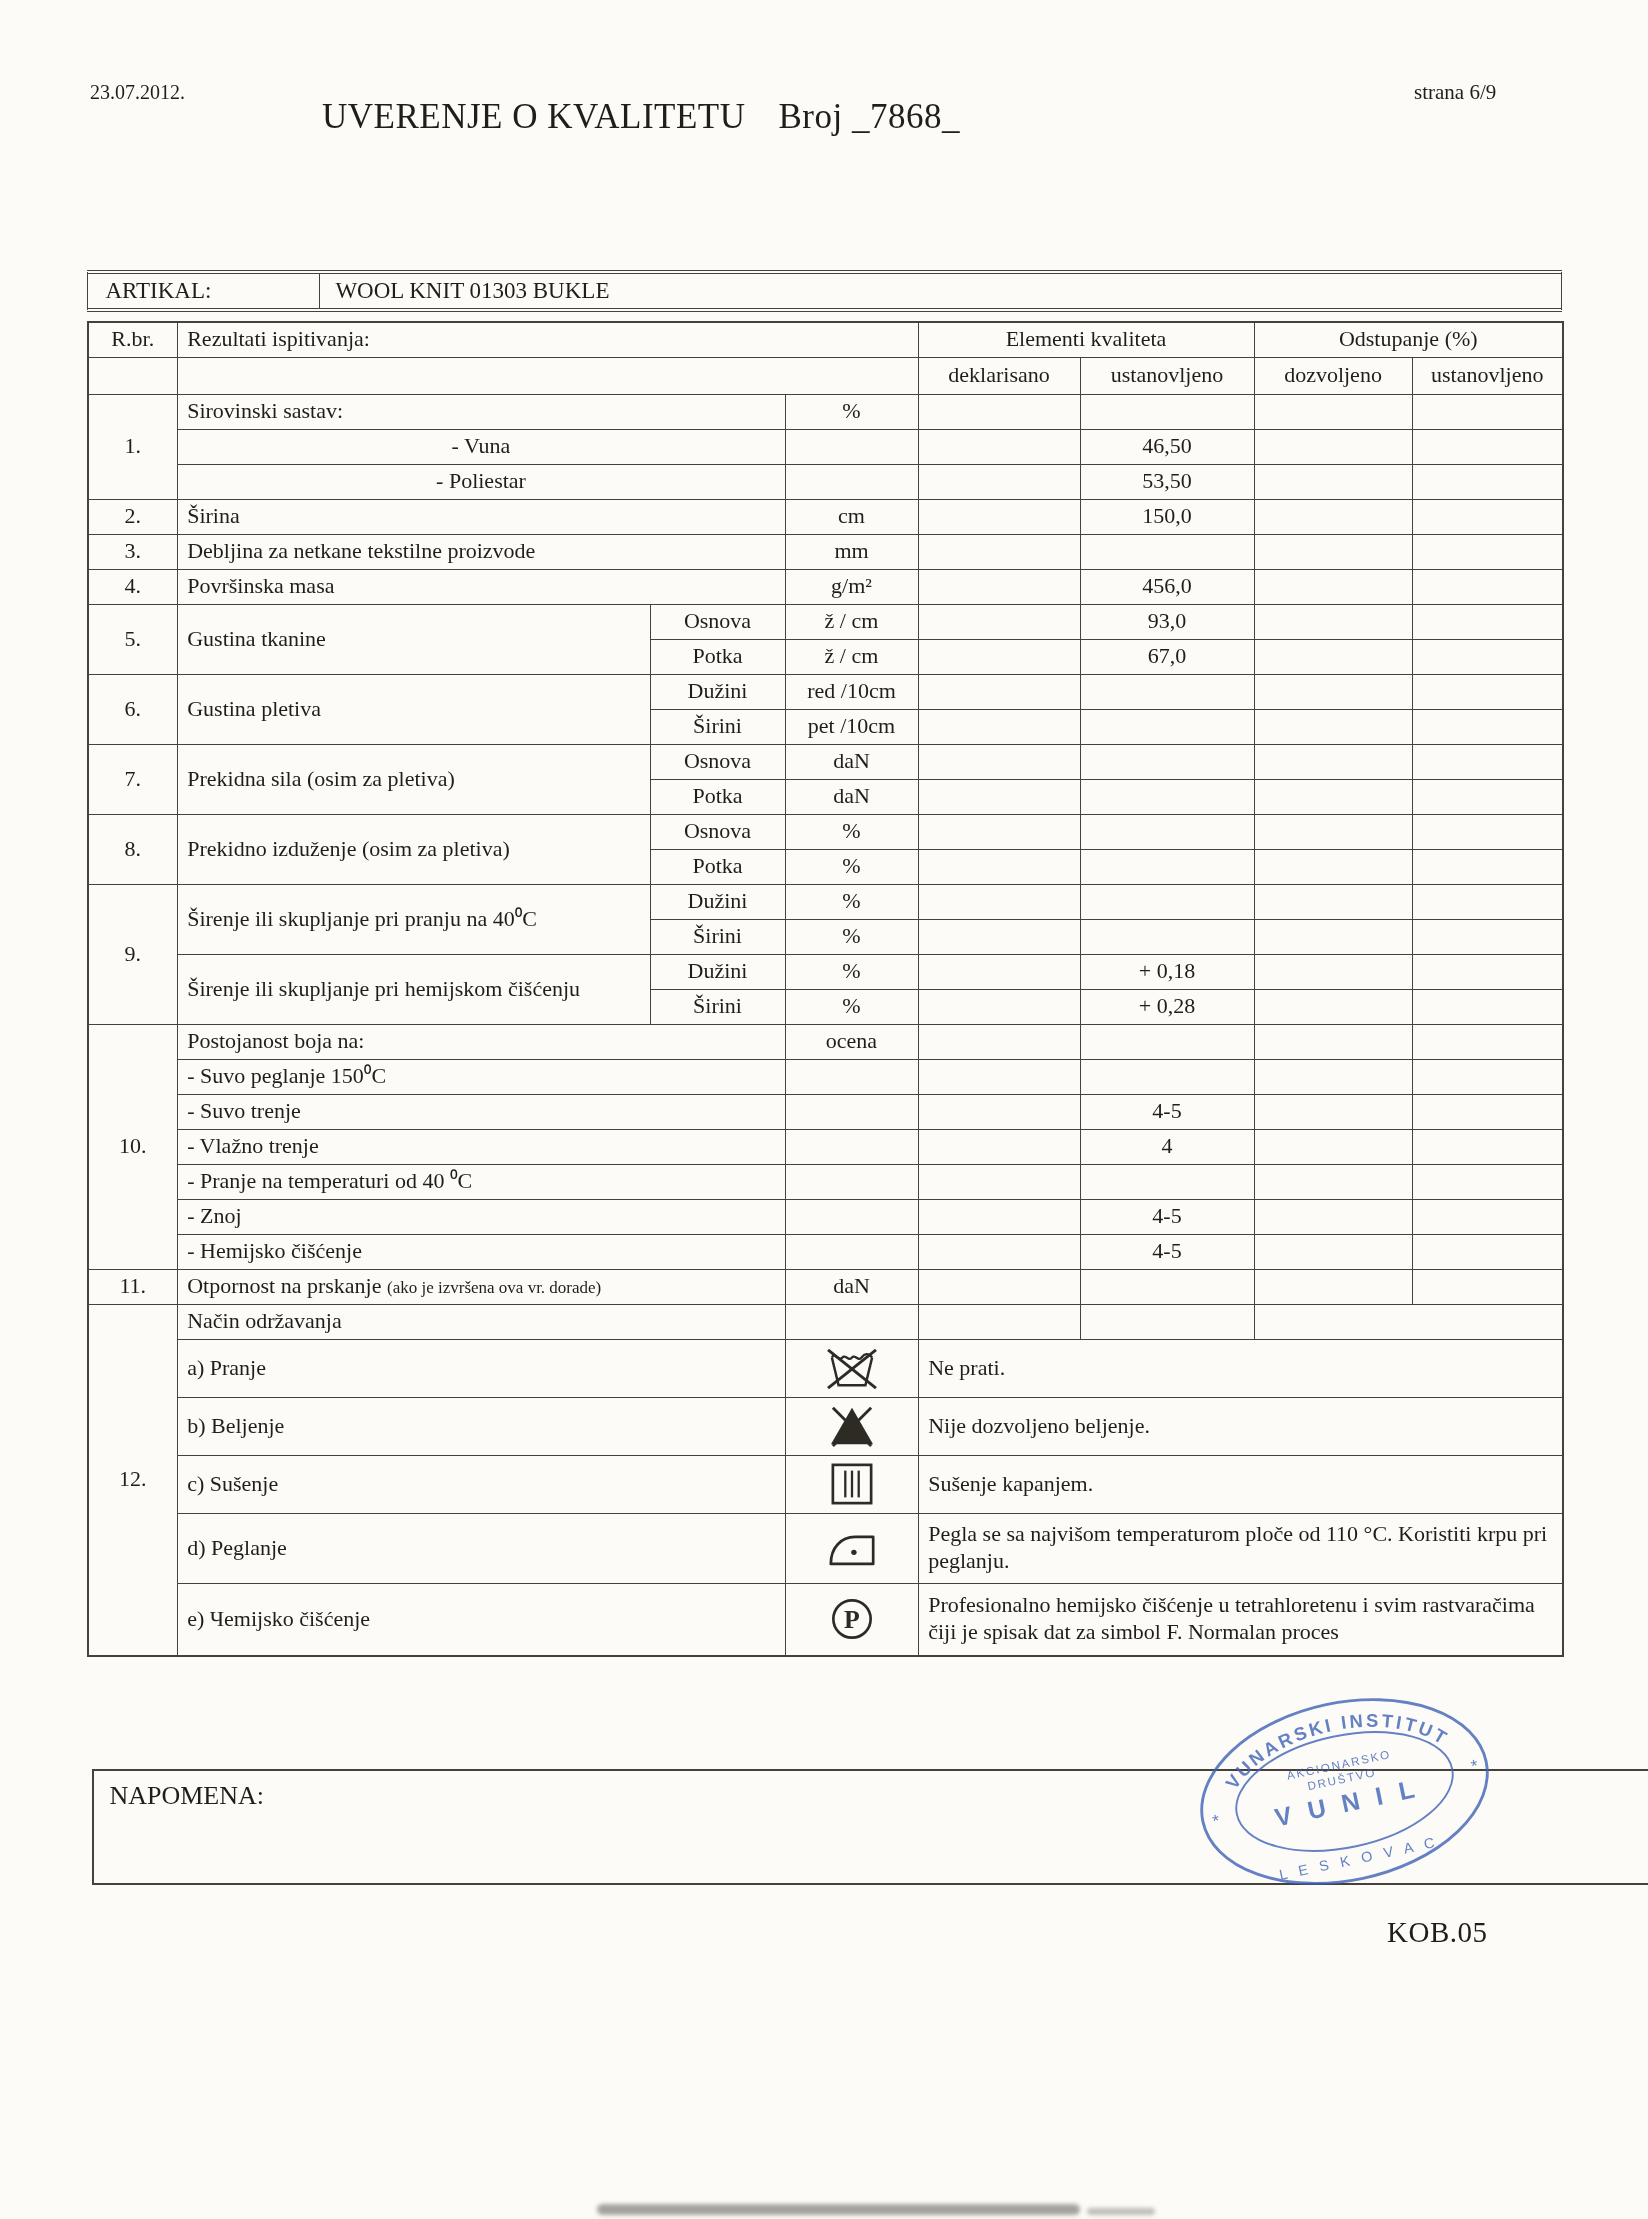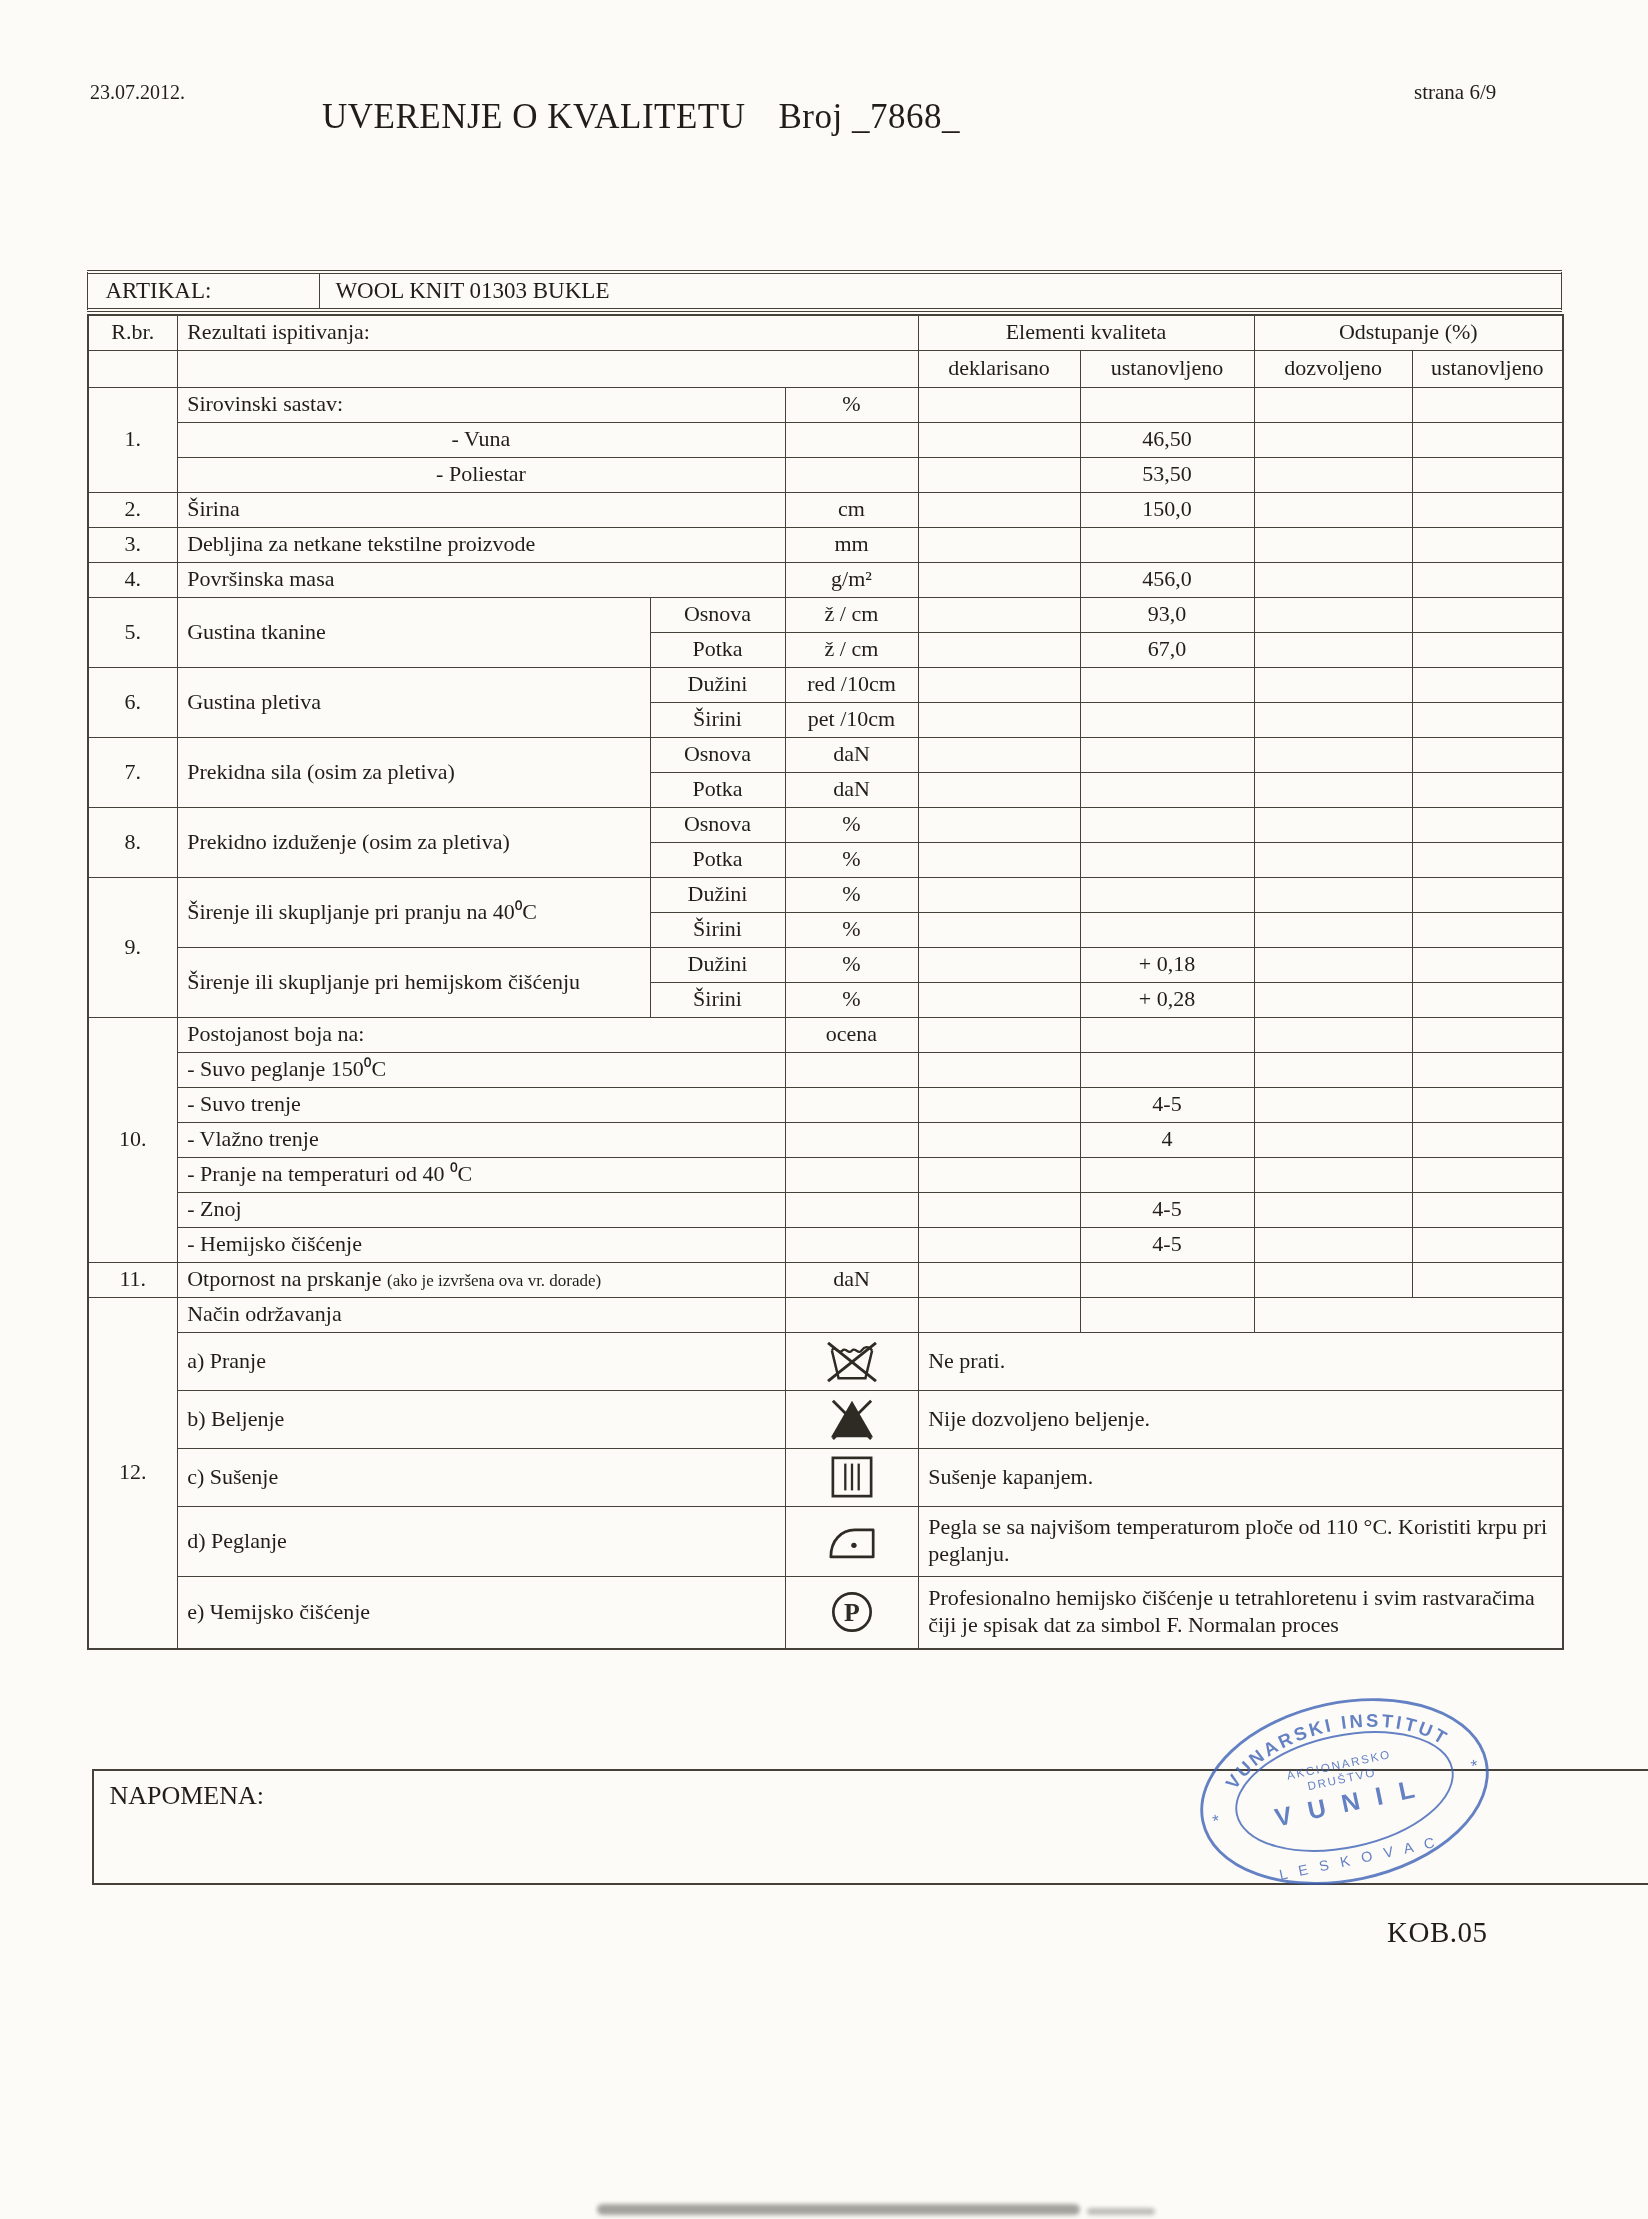--- a/index.html
+++ b/index.html
@@ -17,21 +17,21 @@
   .artikal {
     position: absolute; left: 87px; top: 270px; width: 1475px; height: 42px;
     border-top: 4.8px double #46423a; border-bottom: 4.8px double #46423a;
     border-left: 1.9px solid #46423a; border-right: 1.9px solid #46423a;
     display: flex; align-items: stretch; font-size: 23px; background: #fcfbf7;
   }
   .artikal .lab { width: 232px; border-right: 1.9px solid #46423a; padding: 0 17.4px; display: flex; align-items: center; }
   .artikal .val { padding-left: 15.4px; display: flex; align-items: center; }
 
   table.main {
-    position: absolute; left: 87px; top: 314px; width: 1475px;
+    position: absolute; left: 87px; top: 321px; width: 1475px;
     border-collapse: collapse; table-layout: fixed;
     border: 2.4px solid #46423a;
   }
   .main td {
     border: 1.6px solid #46423a; font-size: 22px; padding: 1.9px 9.7px;
     vertical-align: middle; height: 35px; overflow: hidden; line-height: 1.22;
   }
   .c { text-align: center; }
   .l { text-align: left; }
   .small { font-size: 17px; }

